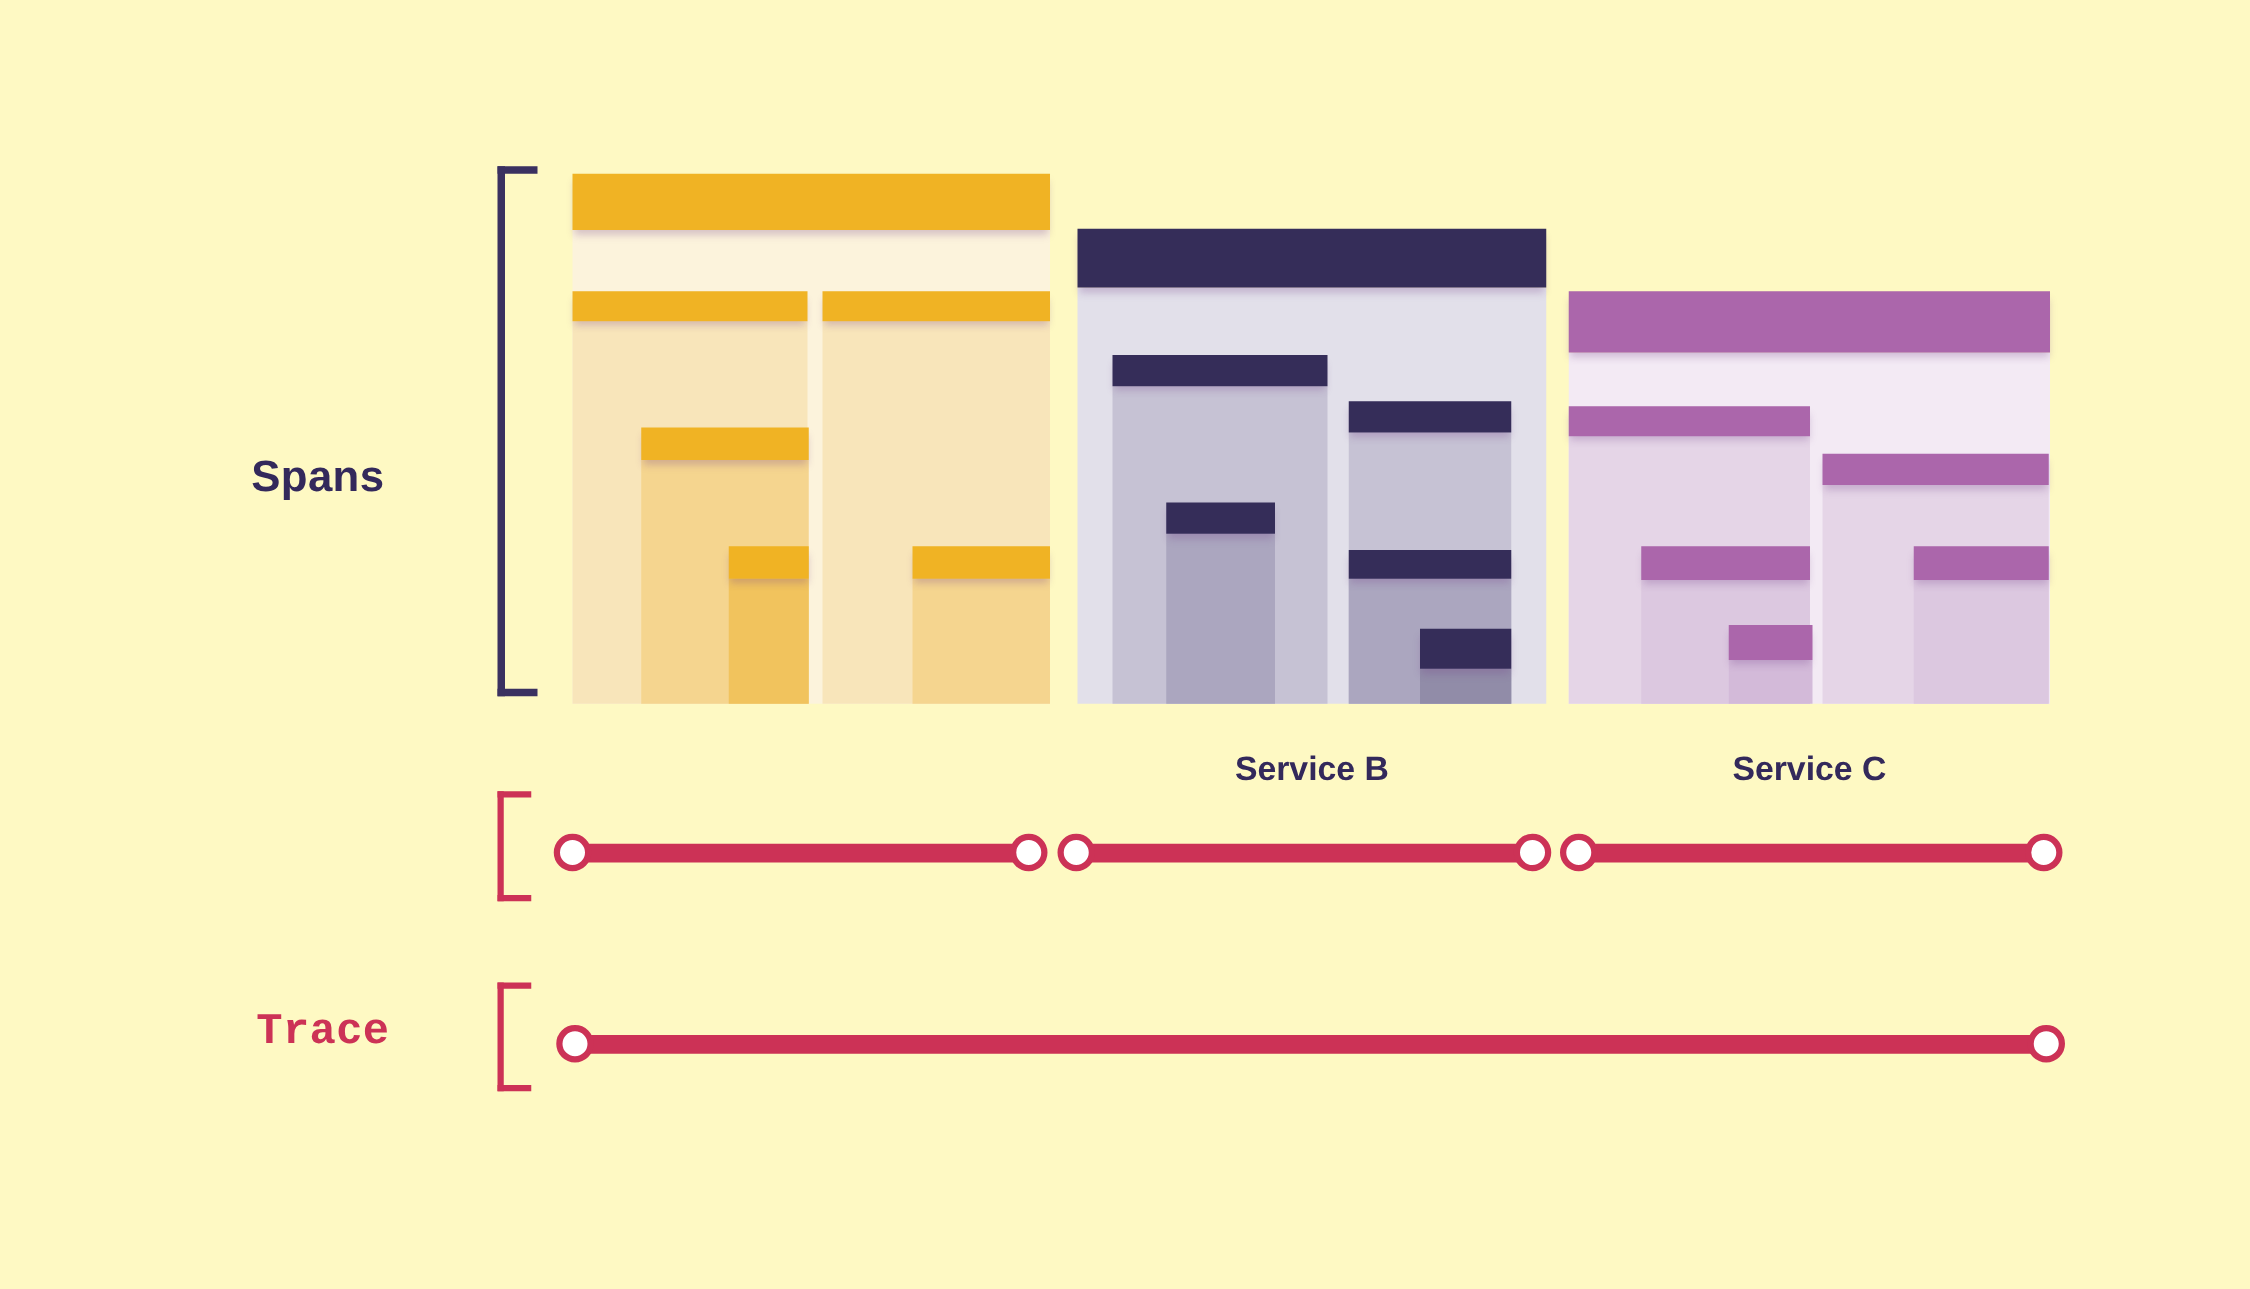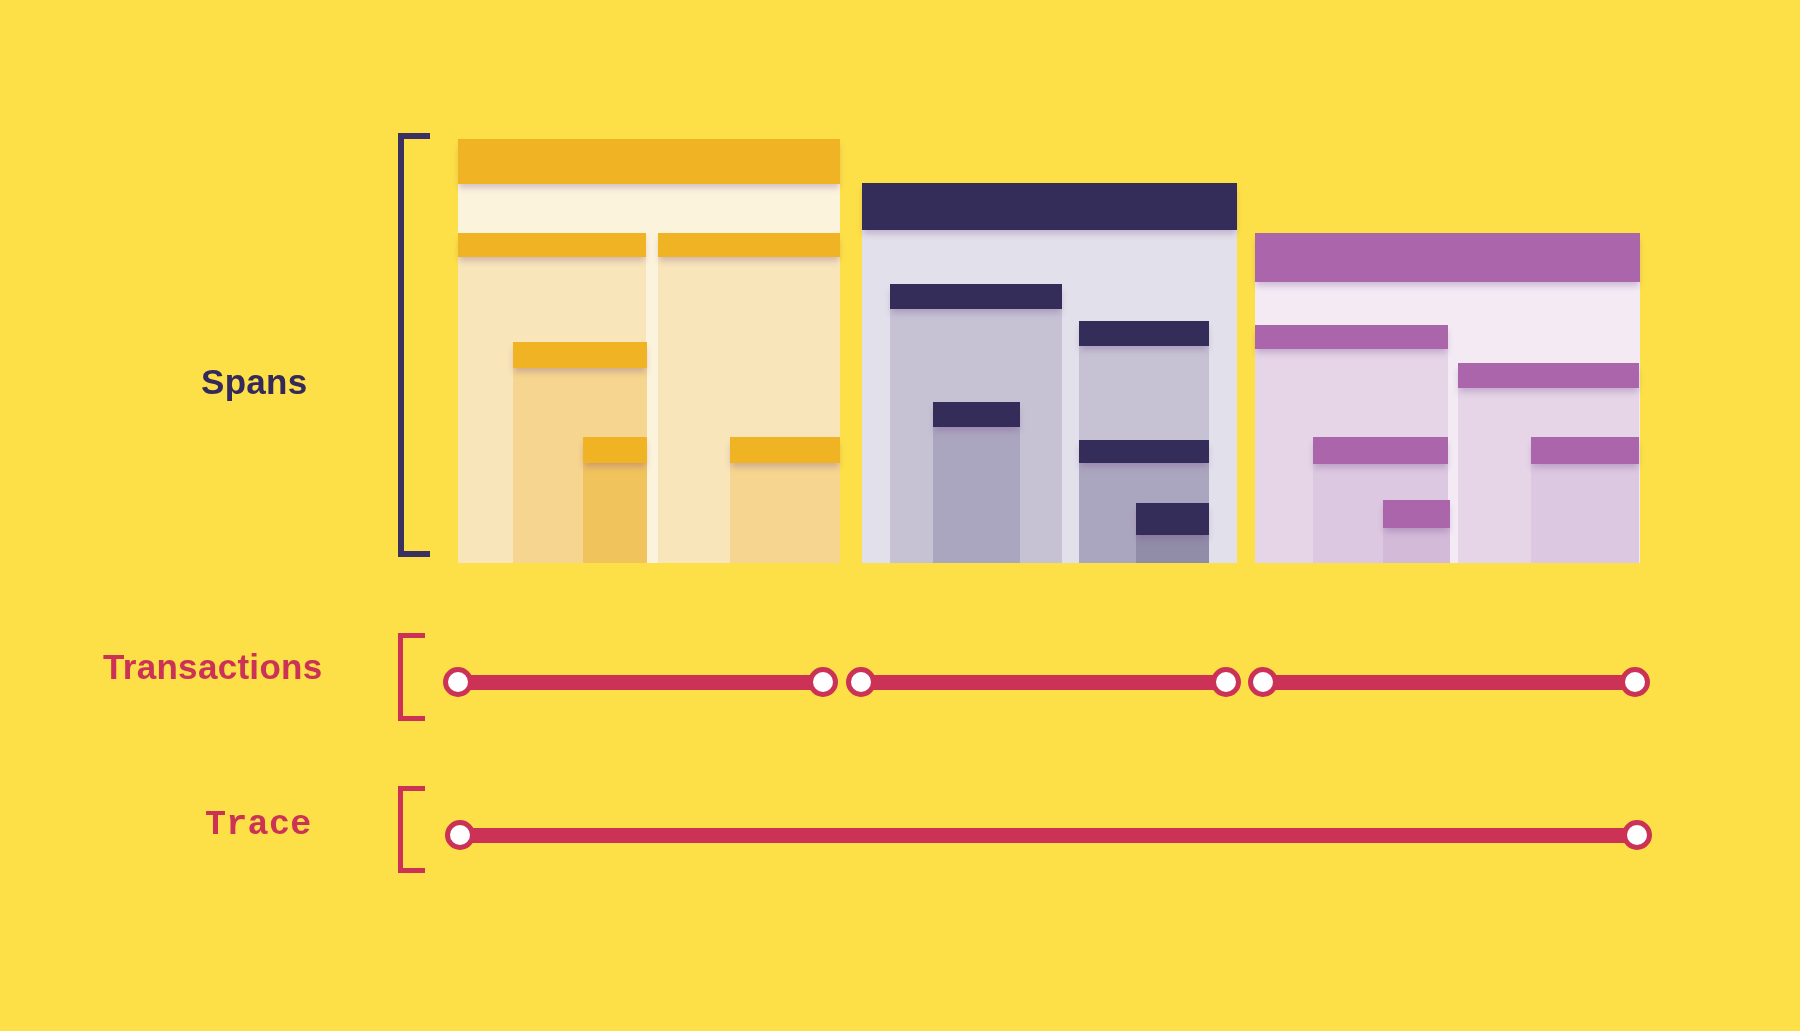--- a/index.html
+++ b/index.html
@@ -1,19 +1,19 @@
 <!DOCTYPE html>
 <html><head>
 <meta charset="utf-8">
 <style>
   html,body{margin:0;padding:0;background:#ffffff;}
   .canvas{
     position:relative;
     width:1800px;height:1031px;
-    background:#fde047;
+    background:#fef9c3;
     overflow:hidden;
     font-family:"Liberation Sans", sans-serif;
   }
   
   .lbl{
     position:absolute;
     font-weight:bold;
     font-size:35px;
     line-height:1.1;
     letter-spacing:.3px;
@@ -110,22 +110,23 @@
       <div class="span-body" style="left: 1458px; top: 388px; width: 181px; height: 175px; background: rgb(229, 213, 231);"></div>
       <div class="span-bar" style="left: 1458px; top: 363px; width: 181px; height: 25px; background: rgb(171, 102, 171);"></div>
       <div class="span-body" style="left: 1313px; top: 464px; width: 135px; height: 99px; background: rgb(220, 200, 224);"></div>
       <div class="span-bar" style="left: 1313px; top: 437px; width: 135px; height: 27px; background: rgb(171, 102, 171);"></div>
       <div class="span-body" style="left: 1531px; top: 464px; width: 108px; height: 99px; background: rgb(220, 200, 224);"></div>
       <div class="span-bar" style="left: 1531px; top: 437px; width: 108px; height: 27px; background: rgb(171, 102, 171);"></div>
       <div class="span-body" style="left: 1383px; top: 528px; width: 67px; height: 35px; background: rgb(211, 186, 217);"></div>
       <div class="span-bar" style="left: 1383px; top: 500px; width: 67px; height: 28px; background: rgb(171, 102, 171);"></div>
     </div>
 
+  <div class="svc-lbl" id="svc-label-b">Service B</div>
+  <div class="svc-lbl" id="svc-label-c">Service C</div>
 
-  <div class="lbl lbl-red" id="transactions-label">Transactions</div>
   <div class="bracket bracket-red" id="transactions-bracket"></div>
   <div id="transactions-layer">
       <div class="tline" style="left: 458px; top: 674.5px; width: 365px;"></div>
       <div class="dot" style="left: 443px; top: 667px;"></div>
       <div class="dot" style="left: 808px; top: 667px;"></div>
       <div class="tline" style="left: 861px; top: 674.5px; width: 365px;"></div>
       <div class="dot" style="left: 846px; top: 667px;"></div>
       <div class="dot" style="left: 1211px; top: 667px;"></div>
       <div class="tline" style="left: 1263px; top: 674.5px; width: 372px;"></div>
       <div class="dot" style="left: 1248px; top: 667px;"></div>

